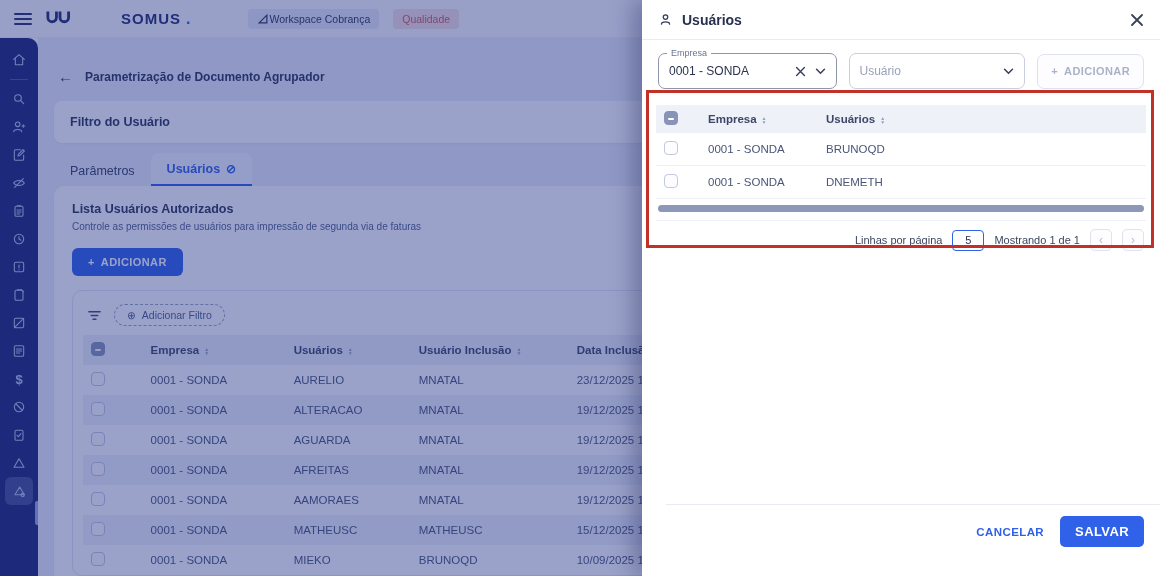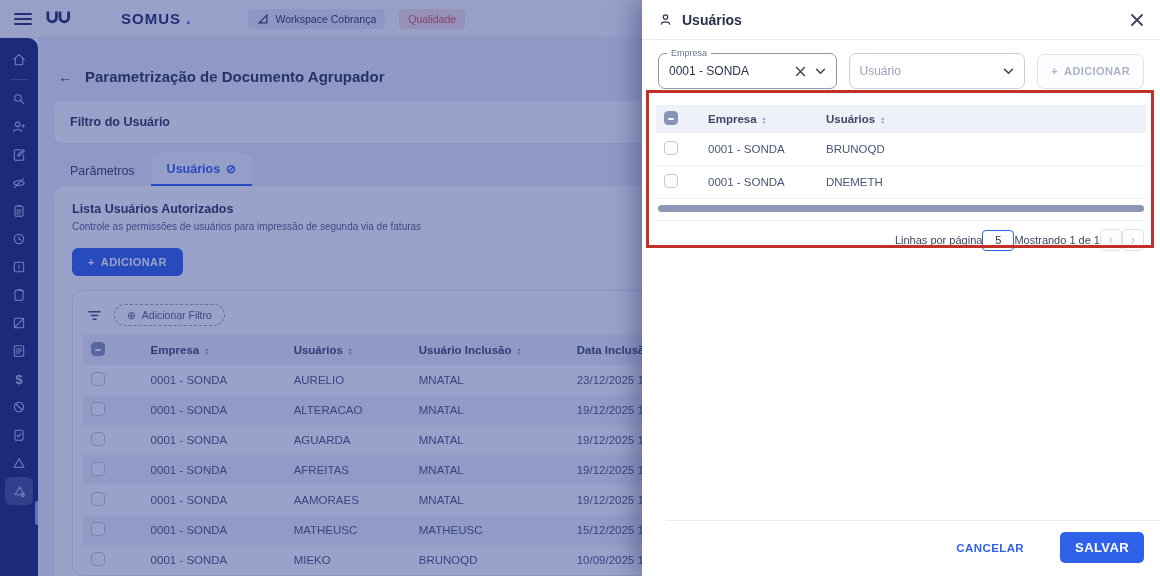--- a/index.html
+++ b/index.html
@@ -16,21 +16,21 @@
     position:absolute; top:0; left:0; width:100%; height:38px;
     background:#fbfcfe; display:flex; align-items:center; gap:14px;
     padding:0 14px; border-bottom:1px solid #eef0f6; z-index:10;
   }
   .hamburger { width:18px; display:flex; flex-direction:column; gap:3px; cursor:pointer; }
   .hamburger span { height:2px; background:#27306b; border-radius:1px; }
   .logo { display:flex; align-items:baseline; gap:5px; }
   .logo-text { font-size:15px; font-weight:bold; letter-spacing:1px; color:#232c6b;margin-left:42px; }
   .logo-dot { color:var(--accent); font-weight:bold; font-size:16px; }
   .ws-chip {
-    display:flex; align-items:center; gap:6px; background:#e9ecf6; border-radius:4px;
+    display:flex; align-items:center; background:#e9ecf6; border-radius:4px;
     padding:4px 9px; font-size:10.5px; color:#2a3356; margin-left:44px;
   }
   .env-badge {
     background:#f8e0e2; color:#d95858; border-radius:4px;
     padding:4px 9px; font-size:10.5px;
   }
 
   
   .sidebar {
     position:absolute; top:38px; left:0; bottom:0; width:38px;
@@ -47,21 +47,21 @@
   .side-item.active { background:rgba(160,172,232,.28); }
   .active-bar { position:absolute; right:0; width:3px; height:24px; background:#99a7e8; border-radius:2px 0 0 2px; }
 
   
   .main {
     position:absolute; top:38px; left:38px; right:0; bottom:0;
     background:#edeff7; overflow:hidden; z-index:1;
   }
   .page-head { display:flex; align-items:center; gap:12px; padding:30px 0 0 20px; }
   .back-arrow { font-size:15px; color:#2a3356; cursor:pointer; }
-  .page-title { font-size:15px; font-weight:bold; color:#2a3356; }
+  .page-title { font-size:12px; font-weight:bold; color:#2a3356; }
   .filter-card {
     margin:16px 16px 0; height:42px; background:#fff; border-radius:8px;
     display:flex; align-items:center; padding:0 16px;
     font-size:12.5px; font-weight:bold; color:#2a3356;
     box-shadow:0 1px 2px rgba(40,50,100,.06);
   }
   .tabs { display:flex; margin:10px 0 16px 16px; align-items:flex-end; }
   .tab { padding:9px 16px 8px; font-size:12.5px; color:#333c5e; cursor:pointer; display:flex; gap:6px; align-items:center; }
   .tab.active {
     color:var(--accent); font-weight:bold; background:#f5f7fd;
@@ -133,27 +133,27 @@
   .panel { padding:6px 14px 0; flex:0 0 auto; }
   .actions-row { display:flex; justify-content:flex-end; padding:2px 0 6px; }
   .actions-btn { display:flex; align-items:center; gap:7px; color:#a9b1c5; font-size:11px; background:none; border:none; font-family:inherit; cursor:pointer; }
   .actions-btn .dots { font-size:13px; letter-spacing:1px; }
   .drawer-table { width:100%; }
   .drawer-table thead tr { background:#eef1f7; }
   .drawer-table th { text-align:left; padding:6px 8px; color:#3d4768; font-weight:bold; }
   .drawer-table td { text-align:left; padding:8px 8px; color:#4a5578; border-bottom:1px solid #eef0f6; }
   .scroll-bar { height:7px; background:#8d97b7; border-radius:4px; margin:6px 2px 0; cursor:grab; }
   .pagination {
-    display:flex; align-items:center; justify-content:flex-end; 
+    display:flex; align-items:center; justify-content:flex-end; gap:10px;
     padding:8px 2px 10px; border-top:1px solid #eef0f6; margin-top:8px;
     font-size:11px; color:#3c465f;
   }
   .rpp-input { width:32px; height:21px; border:1.5px solid var(--accent); border-radius:4px; text-align:center; font-size:11px; color:#2a3350; font-family:inherit; }
   .pg-btn { width:22px; height:22px; border:1px solid #dde2ec; border-radius:5px; background:#fdfdff; color:#b6bdcd; font-size:12px; line-height:1; cursor:default; font-family:inherit; }
-  .drawer-footer { margin-top:auto; border-top:1px solid #e8ebf3; padding:11px 16px 13px; display:flex; justify-content:flex-end; align-items:center; gap:36px; flex:0 0 auto;margin-left:24px; }
+  .drawer-footer { margin-top:auto; border-top:1px solid #e8ebf3; padding:11px 16px 29px; display:flex; justify-content:flex-end; align-items:center; gap:16px; flex:0 0 auto;margin-left:24px; }
   .btn-text { color:var(--accent); font-size:11.5px; font-weight:bold; letter-spacing:.4px; background:none; border:none; cursor:pointer; font-family:inherit; }
   .btn-save { background:var(--accent); color:#fff; border:none; border-radius:5px; padding:8px 15px; font-size:13px; font-weight:bold; letter-spacing:.4px; cursor:pointer; font-family:inherit; }
   .col-cb { width:44px; }
 </style>
 </head>
 <body>
 
 <header class="topbar">
   <div class="hamburger">
       <span></span>

